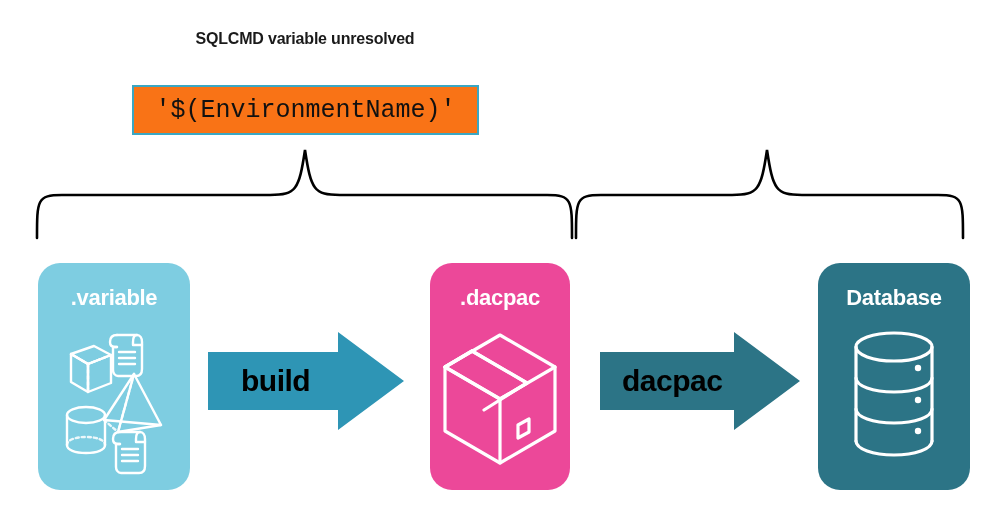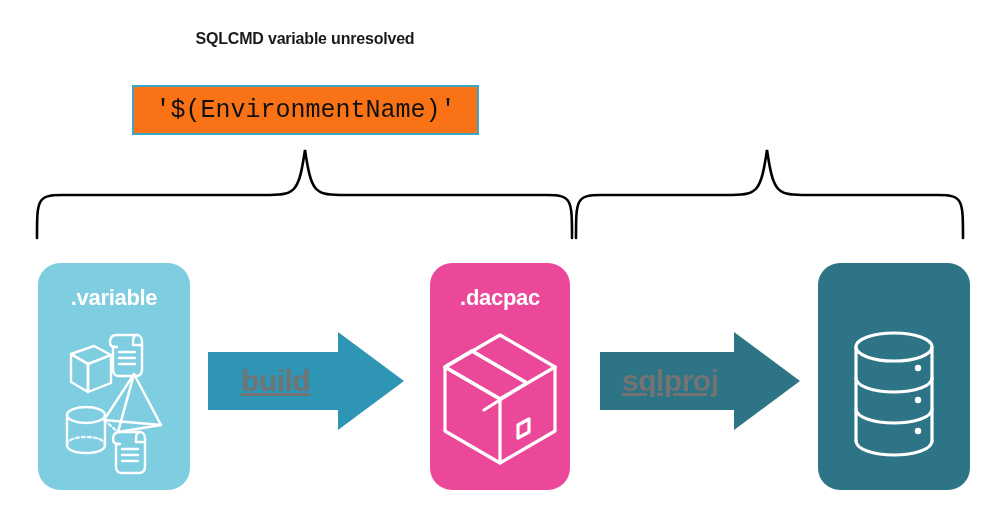--- a/index.html
+++ b/index.html
@@ -93,29 +93,28 @@
   }
 
   
   .arrow {
     position: absolute;
   }
   #arrow-build  { left: 208px; top: 332px; width: 196px; height: 98px; }
   #arrow-deploy { left: 600px; top: 332px; width: 200px; height: 98px; }
   .arrow-text {
     position: absolute;
-    color: #737373;
+    color: #000000;
     font-family: "Liberation Sans", sans-serif;
     font-weight: bold;
     font-size: 30px;
     letter-spacing: -0.5px;
     white-space: nowrap;
     top: 50%;
     transform: translateY(-50%);
-    text-decoration: underline;
   }
   #arrow-build .arrow-text  { left: 33px; }
   #arrow-deploy .arrow-text { left: 22px; }
 </style>
 </head>
 <body>
 
 <div id="canvas">
 
   <div class="heading" id="heading-left">SQLCMD variable unresolved</div>
@@ -212,20 +211,21 @@
         <path d="M97,64 L97,64"></path>
 
         <path d="M42,32 L97,64 L70,80 L15,48 Z"></path>
 
         <path d="M88,106 L99,100 L99,113 L88,119 Z"></path>
       </g>
     </svg>
   </div>
 
   <div class="stage-box" id="box-database">
+    <div class="stage-label">Database</div>
     <svg class="stage-art" viewBox="0 0 152 170">
       <g fill="none" stroke="#ffffff" stroke-width="3.2" stroke-linejoin="round" stroke-linecap="round">
         <ellipse cx="76" cy="28" rx="38" ry="14"></ellipse>
         <path d="M38,28 L38,122"></path>
         <path d="M114,28 L114,122"></path>
         <path d="M38,122 C38,130 55,136 76,136 C97,136 114,130 114,122"></path>
         <path d="M38,59 C38,67 55,73 76,73 C97,73 114,67 114,59"></path>
         <path d="M38,90 C38,98 55,104 76,104 C97,104 114,98 114,90"></path>
         <circle cx="100" cy="49" r="3.2" fill="#ffffff" stroke="none"></circle>
         <circle cx="100" cy="81" r="3.2" fill="#ffffff" stroke="none"></circle>
@@ -238,16 +238,16 @@
     <svg width="196" height="98" viewBox="0 0 196 98">
       <path fill="#2e95b5" d="M0,20 L130,20 L130,0 L196,49 L130,98 L130,78 L0,78 Z"></path>
     </svg>
     <div class="arrow-text">build</div>
   </div>
 
   <div class="arrow" id="arrow-deploy">
     <svg width="200" height="98" viewBox="0 0 200 98">
       <path fill="#2c7486" d="M0,20 L134,20 L134,0 L200,49 L134,98 L134,78 L0,78 Z"></path>
     </svg>
-    <div class="arrow-text">sqlproj</div>
+    <div class="arrow-text">dacpac</div>
   </div>
 
 </div>
 
 </body></html>

